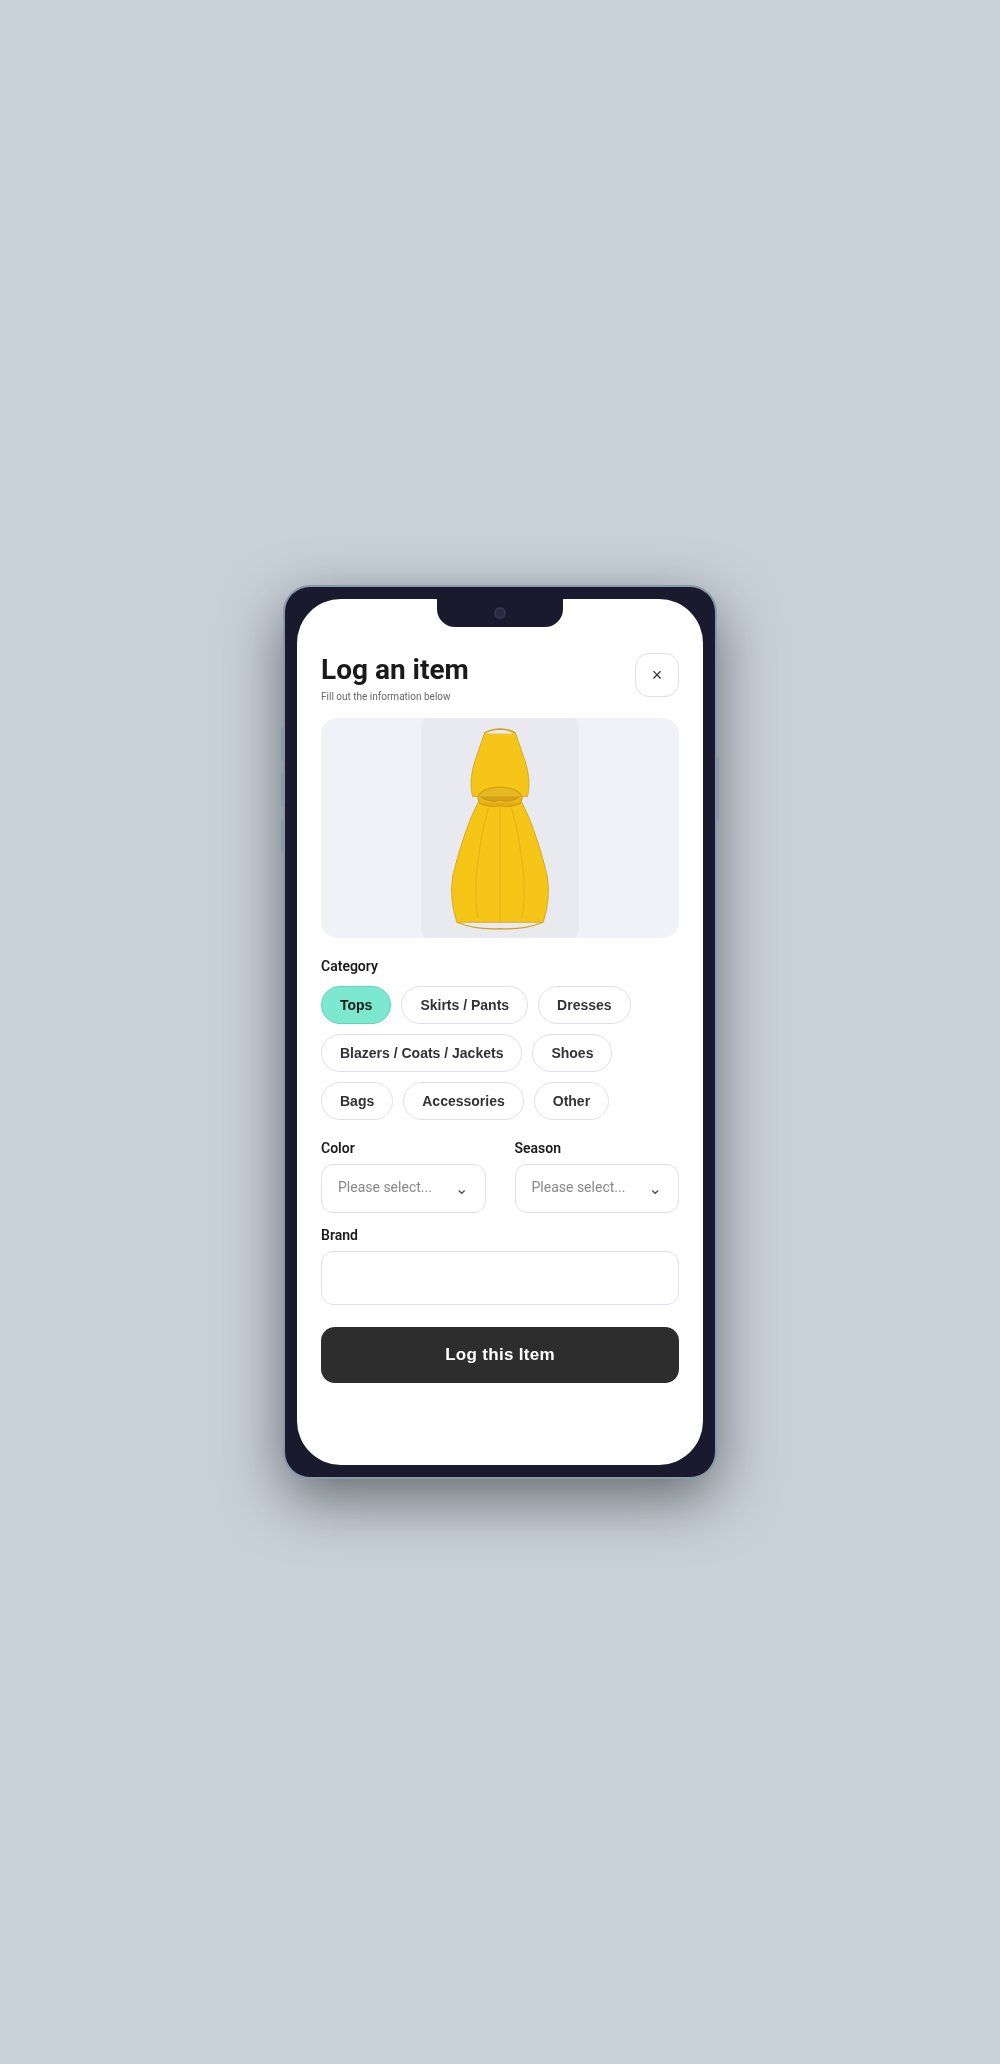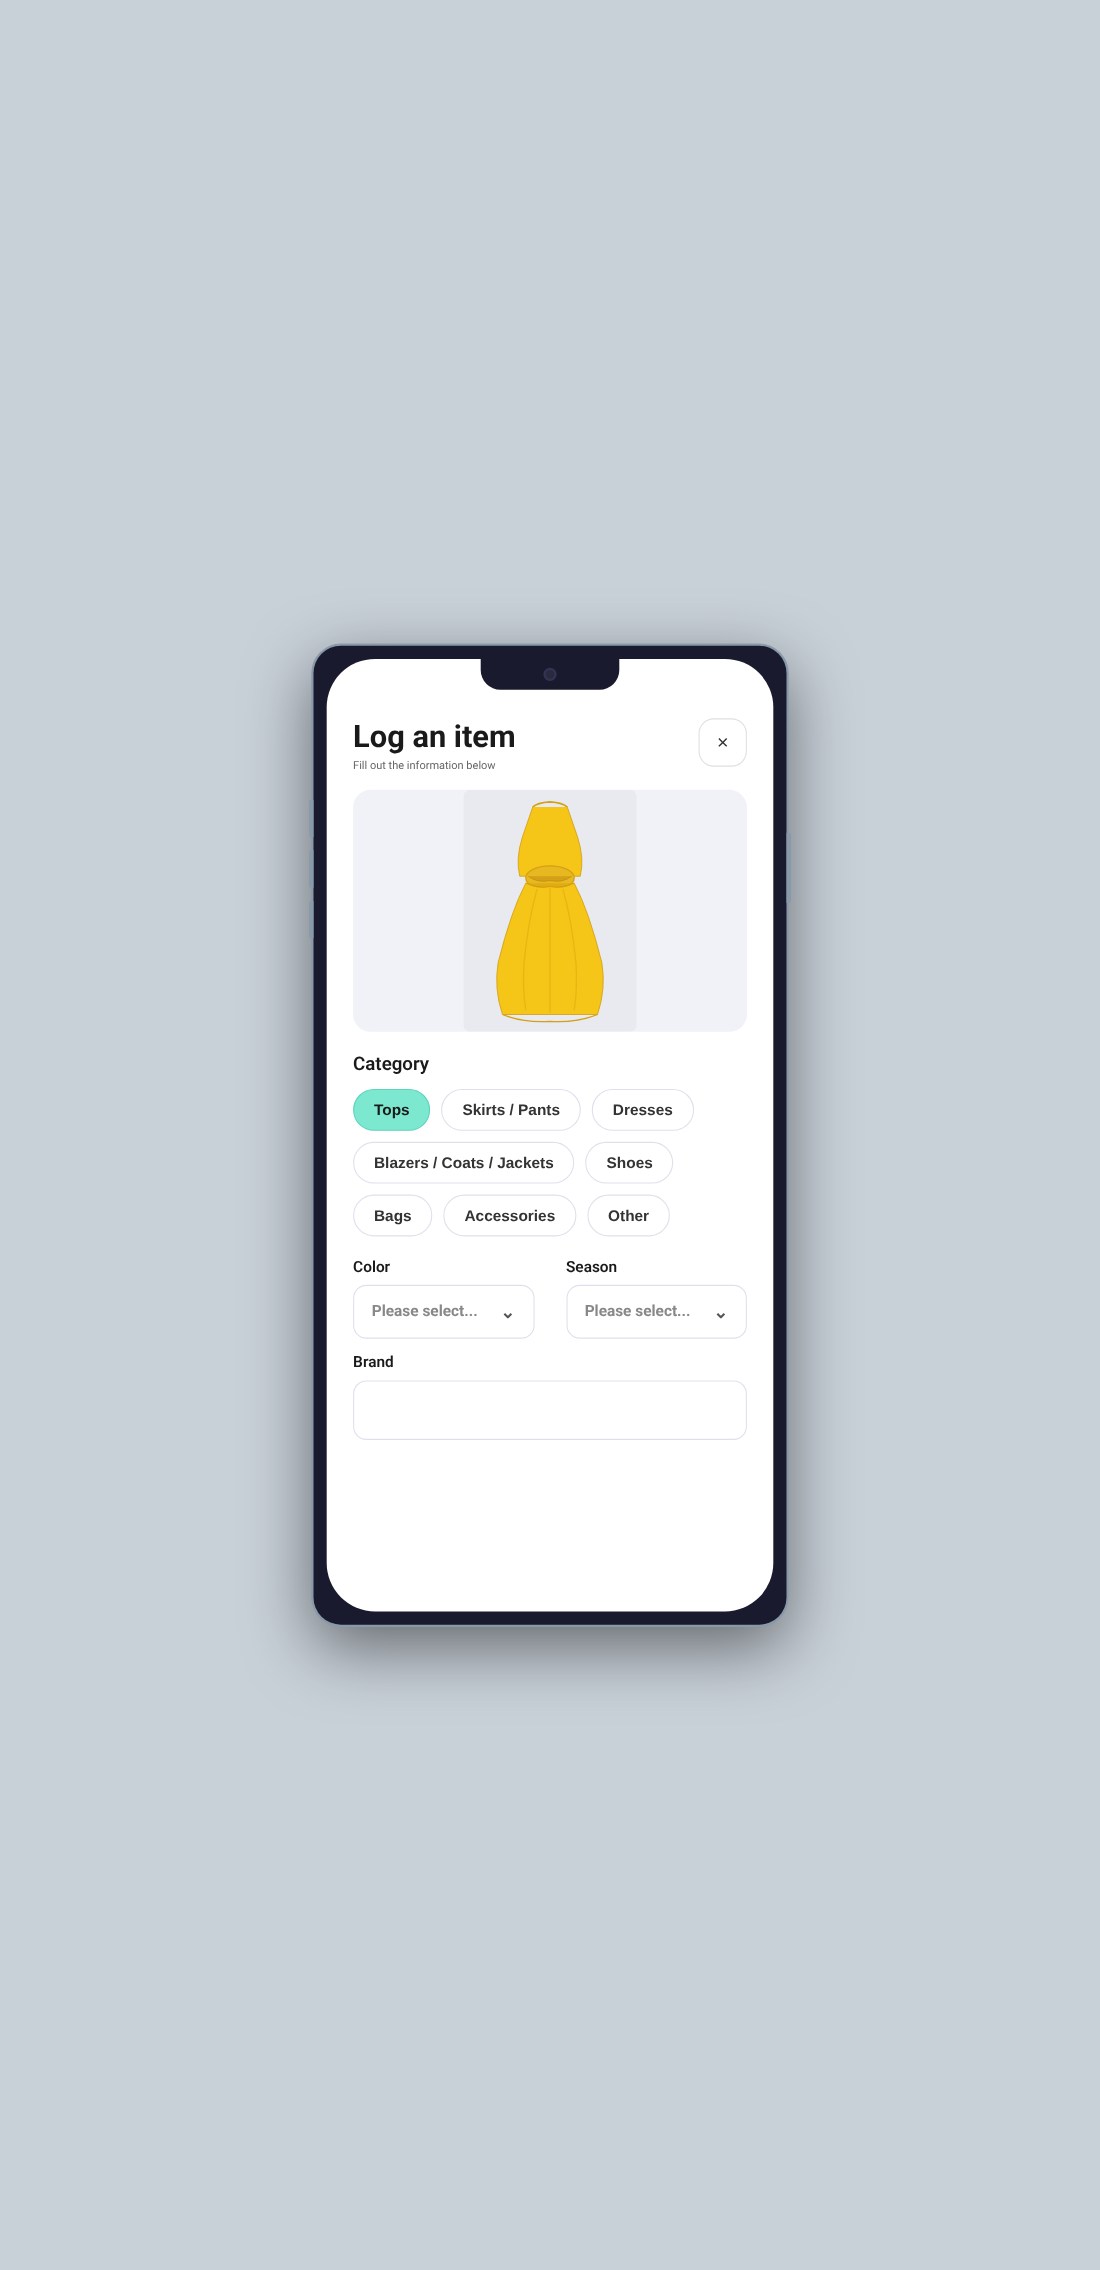--- a/index.html
+++ b/index.html
@@ -130,21 +130,21 @@
     .dress-svg-container {
       width: 100%;
       height: 100%;
       display: flex;
       align-items: center;
       justify-content: center;
     }
 
     
     .section-label {
-      font-size: 17px;
+      font-size: 14px;
       font-weight: 600;
       color: #1a1a1a;
       margin-bottom: 12px;
     }
 
     .category-grid {
       display: flex;
       flex-wrap: wrap;
       gap: 10px;
       margin-bottom: 20px;
@@ -189,24 +189,23 @@
 
     .select-field {
       width: 100%;
       padding: 14px 16px;
       border: 1.5px solid #e0e0ec;
       border-radius: 12px;
       background: #ffffff;
       font-size: 14px;
       color: #888888;
       display: flex;
-      align-items: center;
+      align-items: flex-start;
       justify-content: space-between;
       cursor: pointer;
-      font-weight: bold;
     }
 
     .select-field .chevron {
       font-size: 16px;
       color: #555555;
     }
 
     .text-input {
       width: 100%;
       padding: 14px 16px;
@@ -379,16 +378,19 @@
 
       
       <div class="form-row">
         <div class="form-field">
           <div class="field-label">Brand</div>
           <input type="text" class="text-input" style="">
         </div>
       </div>
 
       
+      <button class="log-btn">
+        <span>Log this Item</span>
+      </button>
 
     </div>
   </div>
 </div>
 
 </body></html>

